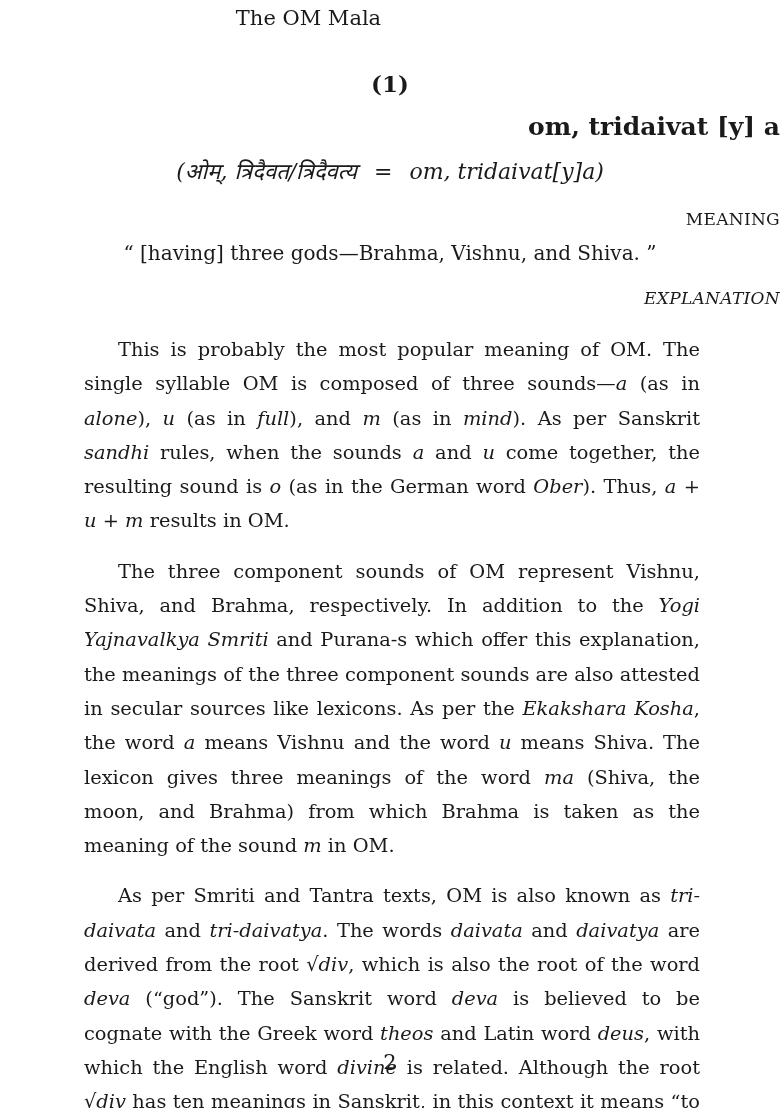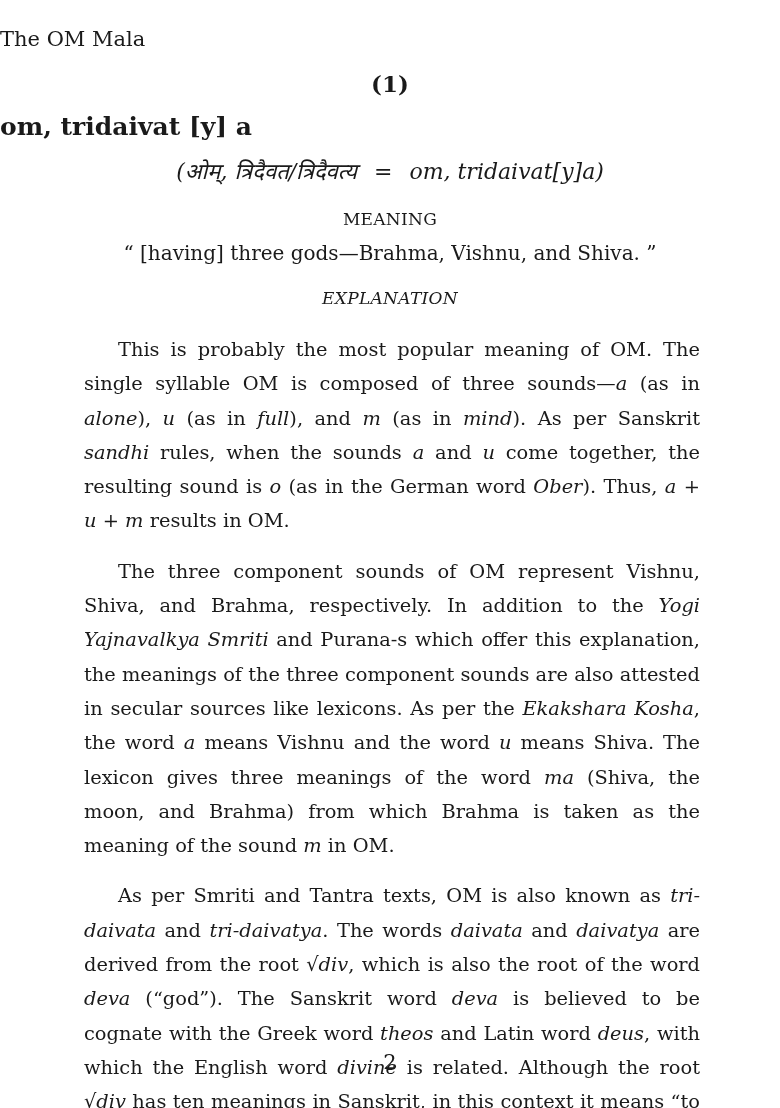--- a/index.html
+++ b/index.html
@@ -17,61 +17,60 @@
   .page {
     position: relative;
     width: 780px;
     height: 1108px;
   }
   .running-head {
     position: absolute;
     top: 6px;
     left: 0;
     width: 617px;
-    text-align: left;
+    text-align: center;
     font-size: 21px;
     letter-spacing: 0px;
-    margin-top: 21px;
   }
   .entry-number {
     position: absolute;
     top: 70px;
     left: 0;
     width: 780px;
     text-align: center;
     font-size: 23px;
     font-weight: bold;
   }
   .entry-title {
     position: absolute;
     top: 112px;
     left: 0;
     width: 780px;
-    text-align: left;
+    text-align: right;
     font-size: 25px;
     font-weight: bold;
   }
   .entry-subtitle {
     position: absolute;
     top: 155px;
     left: 0;
     width: 780px;
     text-align: center;
     font-size: 22px;
     font-style: italic;
   }
   .entry-subtitle .eq {
     font-style: normal;
     padding: 0 10px;
   }
   .section-label {
     position: absolute;
     left: 0;
     width: 780px;
-    text-align: center;
+    text-align: right;
     font-size: 17px;
     letter-spacing: 0.3px;
   }
   .meaning-label { top: 209px; }
   .explanation-label { top: 288px; font-style: italic; }
   .meaning-text {
     position: absolute;
     top: 241px;
     left: 0;
     width: 780px;

